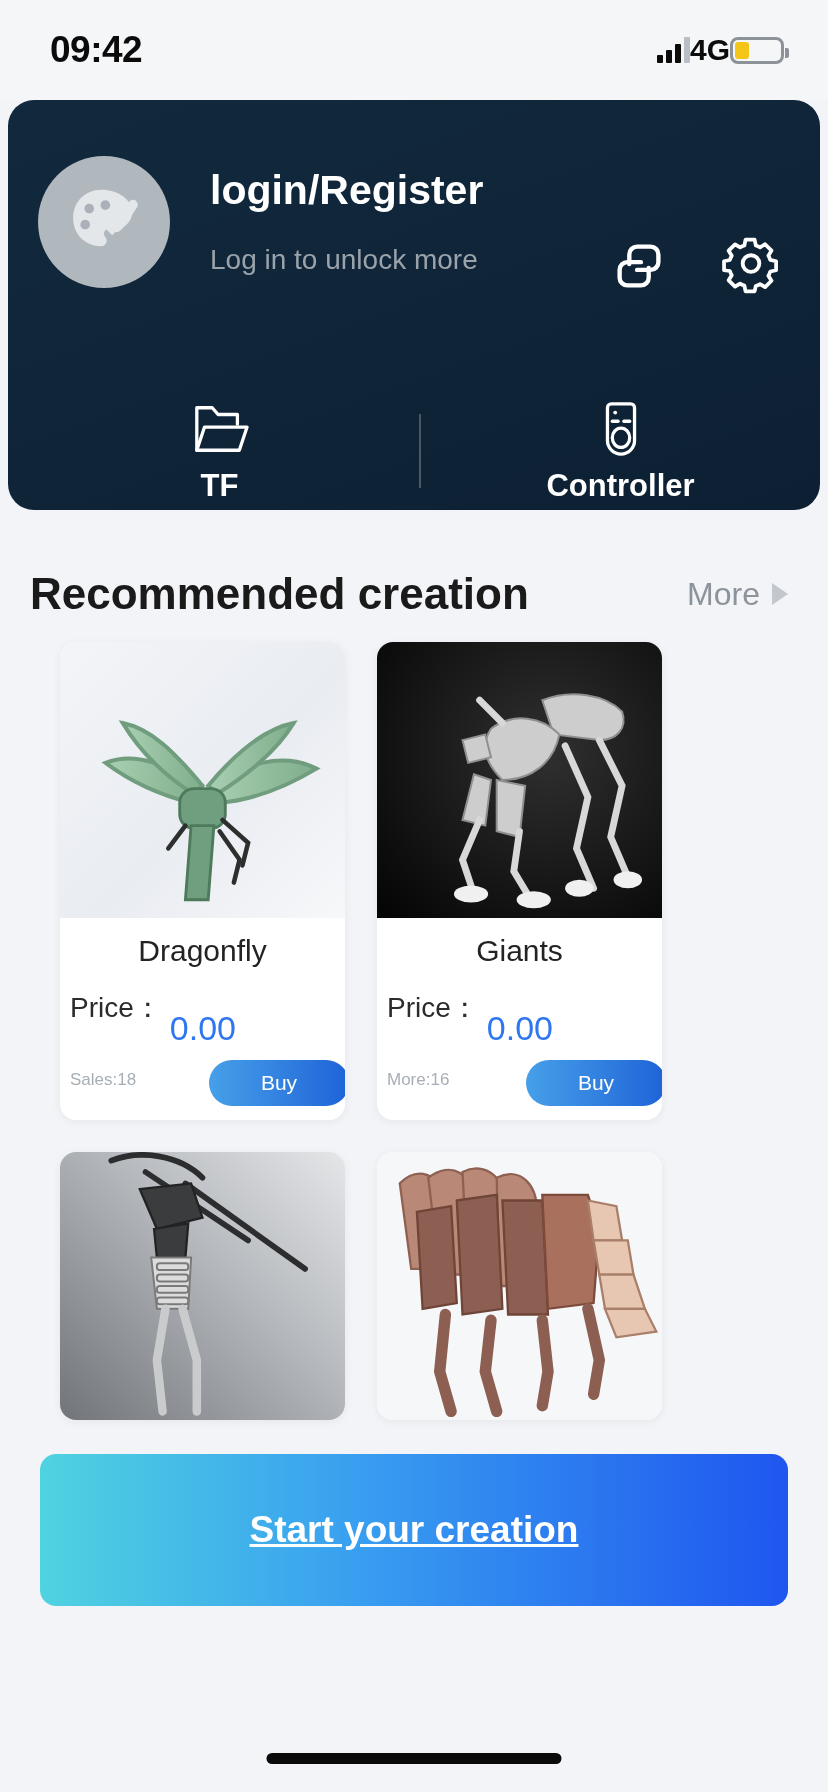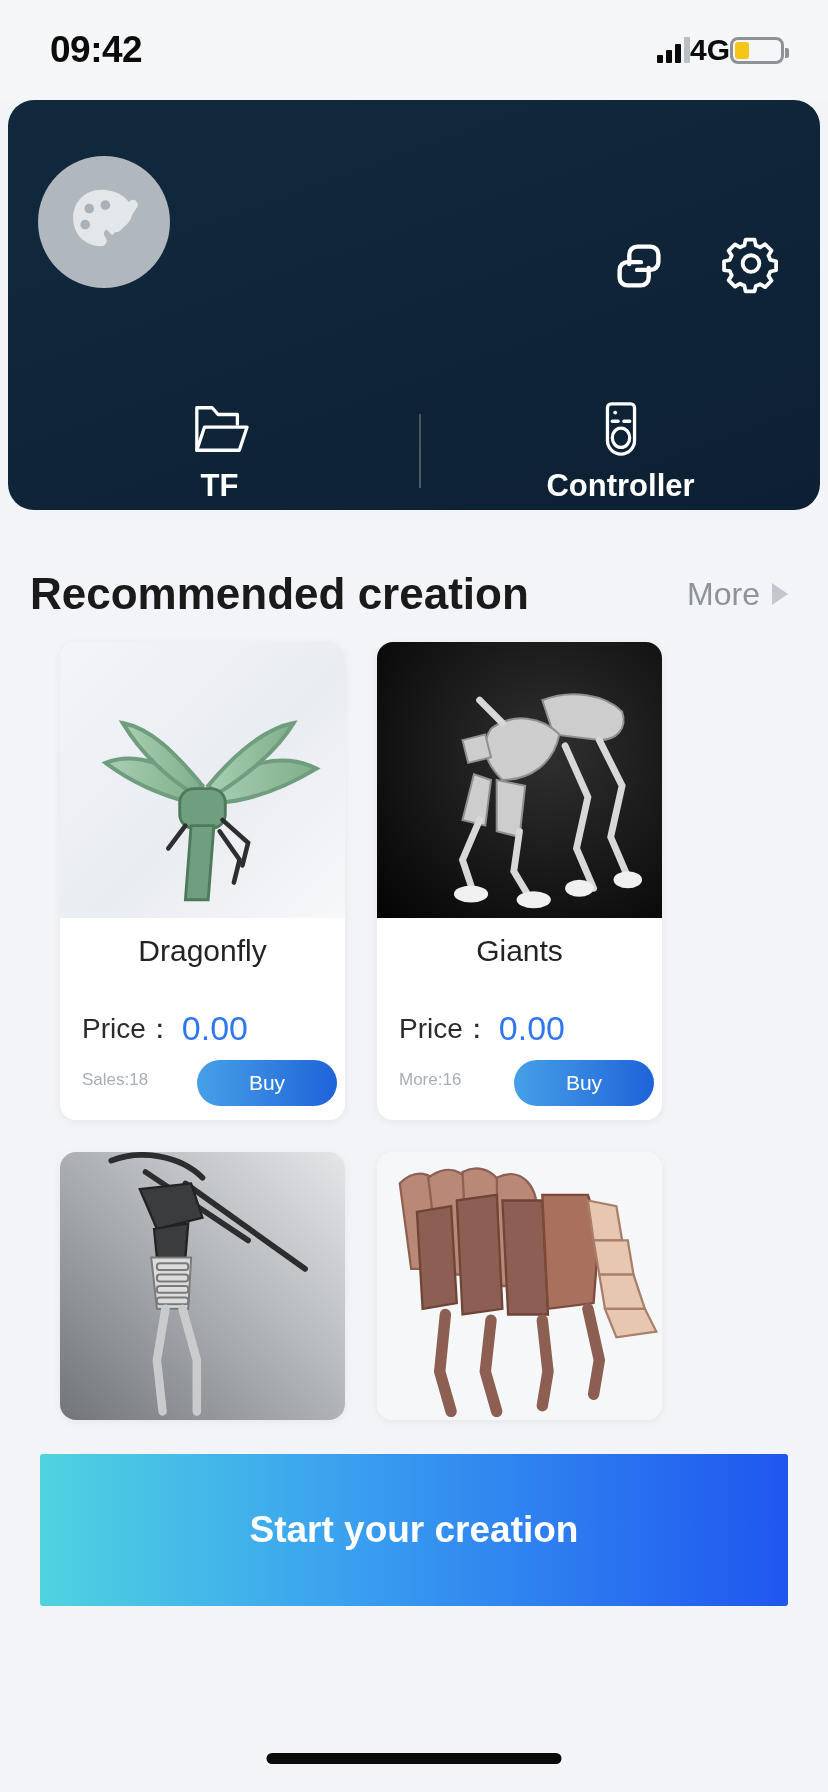--- a/index.html
+++ b/index.html
@@ -115,26 +115,26 @@
   .card{
     width:285px; background:#ffffff; border-radius:16px;
     box-shadow:0 2px 10px rgba(30,40,60,0.06);
     overflow:hidden; display:flex; flex-direction:column;
   }
   .card-img{
     width:100%; height:276px; display:block;
     position:relative; overflow:hidden;
   }
   .card-img svg{ width:100%; height:100%; display:block; }
-  .card-body{ padding:16px 16px 20px; }
+  .card-body{ padding:16px 4px 20px; }
   .card-title{
     font-size:30px; color:#232323; text-align:center; line-height:1.1;
   }
   .price-row{
-    display:flex; align-items:flex-end; margin-top:22px; padding-left:6px;
+    display:flex; align-items:flex-start; margin-top:22px; padding-left:6px;
   }
   .price-label{ font-size:28px; color:#2b2b2b; }
   .price-value{ font-size:34px; color:#2f77f0; margin-left:8px; font-weight:500;margin-top:20px; }
   .sales-row{
     display:flex; align-items:center; justify-content:space-between;
     margin-top:12px; padding-left:6px;
   }
   .sales-text{ font-size:17px; color:#a8aeb6; }
   .buy-btn{
     min-width:140px; height:46px; border-radius:31px;
@@ -143,24 +143,24 @@
     display:flex; align-items:center; justify-content:center;
     border:none; margin-right:-8px; margin-bottom:-6px;
   }
 
   .card-row2 .card{ height:268px; }
   .card-row2 .card .card-img{ height:268px; }
 
   
   .cta-wrap{ padding:34px 40px 0; }
   .cta-btn{
-    width:100%; height:152px; border-radius:3px; border:none;
+    width:100%; height:152px; border-radius:16px; border:none;
     background:linear-gradient(90deg,#4fd3e0 0%,#399ff0 42%,#1f56ef 100%);
     color:#ffffff; font-size:37px; font-weight:bold;
-    display:flex; align-items:center; justify-content:center;
+    display:flex; align-items:center; justify-content:center;text-decoration:underline;
   }
 
   
   .home-indicator{
     position:absolute; bottom:28px; left:50%; transform:translateX(-50%);
     width:295px; height:11px; background:#0a0a0a; border-radius:6px;
   }
 </style>
 </head>
 <body>
@@ -185,20 +185,24 @@
 
   <div class="profile-row">
     <div class="avatar">
       <svg viewBox="0 0 64 64">
         <path fill="#e3e7ea" d="M30 8C18 8 9 17 9 29c0 12 9 21 21 21 2.2 0 4-1.8 4-4 0-1-.4-1.9-1-2.6-.6-.7-1-1.6-1-2.6 0-2.2 1.8-4 4-4h4.7C47.6 36.8 53 31.4 53 24.7 53 15.5 42.7 8 30 8z"></path>
         <circle cx="21" cy="22" r="3.6" fill="#aab1b8"></circle>
         <circle cx="33" cy="19.5" r="3.6" fill="#aab1b8"></circle>
         <circle cx="18" cy="34" r="3.6" fill="#aab1b8"></circle>
         <path fill="#e3e7ea" d="M56 16.5c-1.6-1.6-3.6-1.2-5 .2L40.5 27.2l-3.8 3.8c-1 1-1.4 2.4-1.1 3.7l-2.3 2.3 4.8 4.8 2.3-2.3c1.3.3 2.7-.1 3.7-1.1l3.8-3.8L56.2 21.5c1.4-1.4 1.4-3.4-.2-5z"></path>
       </svg>
+    </div>
+    <div class="profile-text">
+      <div class="profile-title">login/Register</div>
+      <div class="profile-sub">Log in to unlock more</div>
     </div>
   </div>
 
   <div class="header-icons">
     <span>
       <svg viewBox="0 0 64 64" fill="none" stroke="#ffffff" stroke-width="4.5" stroke-linecap="round" stroke-linejoin="round">
         <path d="M22 30V20c0-4.4 3.6-8 8-8h14c4.4 0 8 3.6 8 8v8c0 4.4-3.6 8-8 8H30"></path>
         <path d="M42 34v10c0 4.4-3.6 8-8 8H20c-4.4 0-8-3.6-8-8v-8c0-4.4 3.6-8 8-8h14"></path>
       </svg>
     </span>

